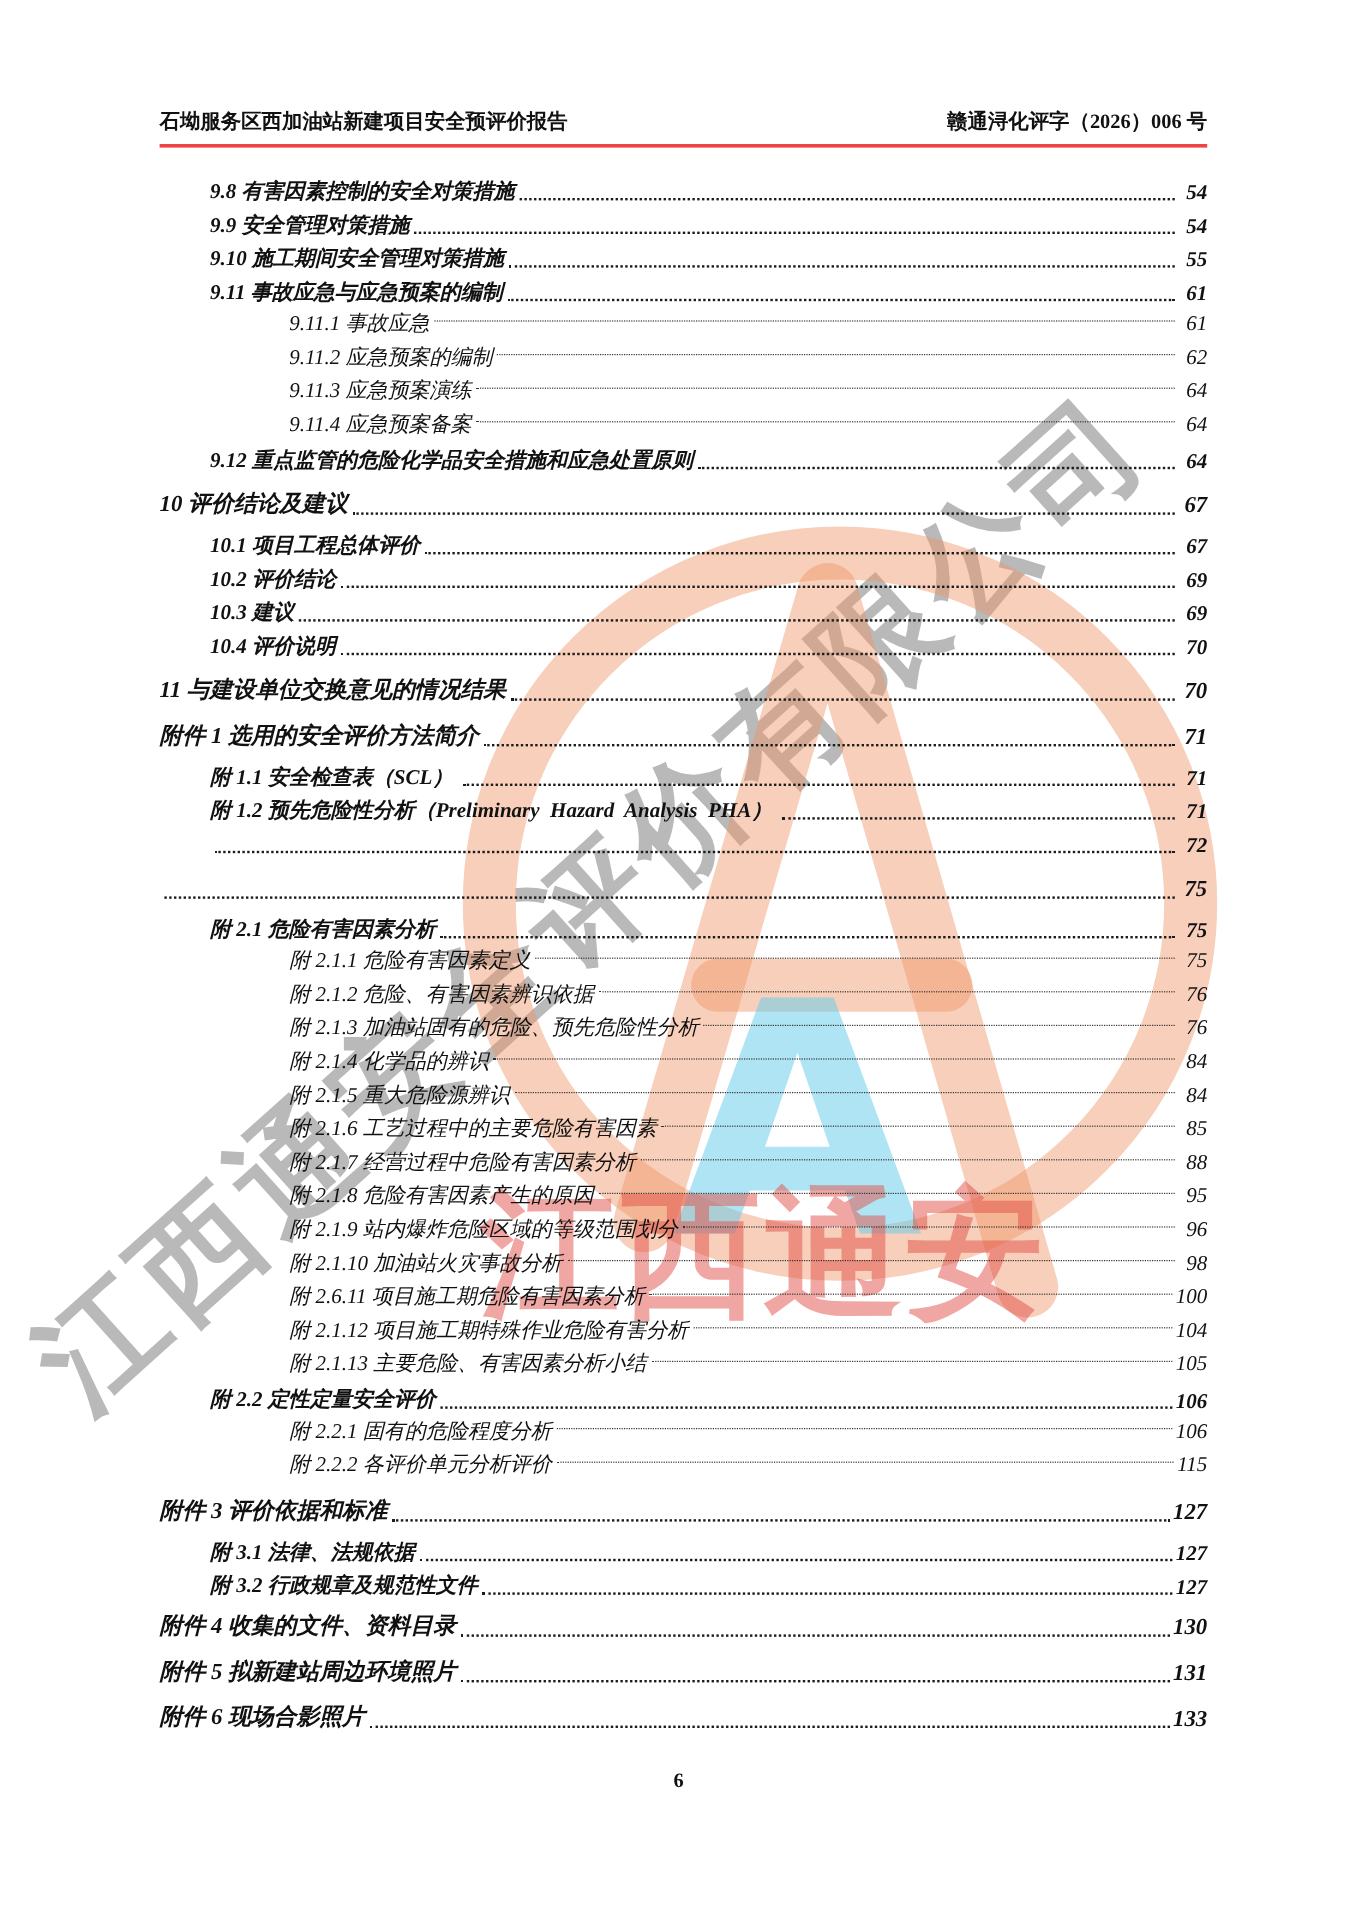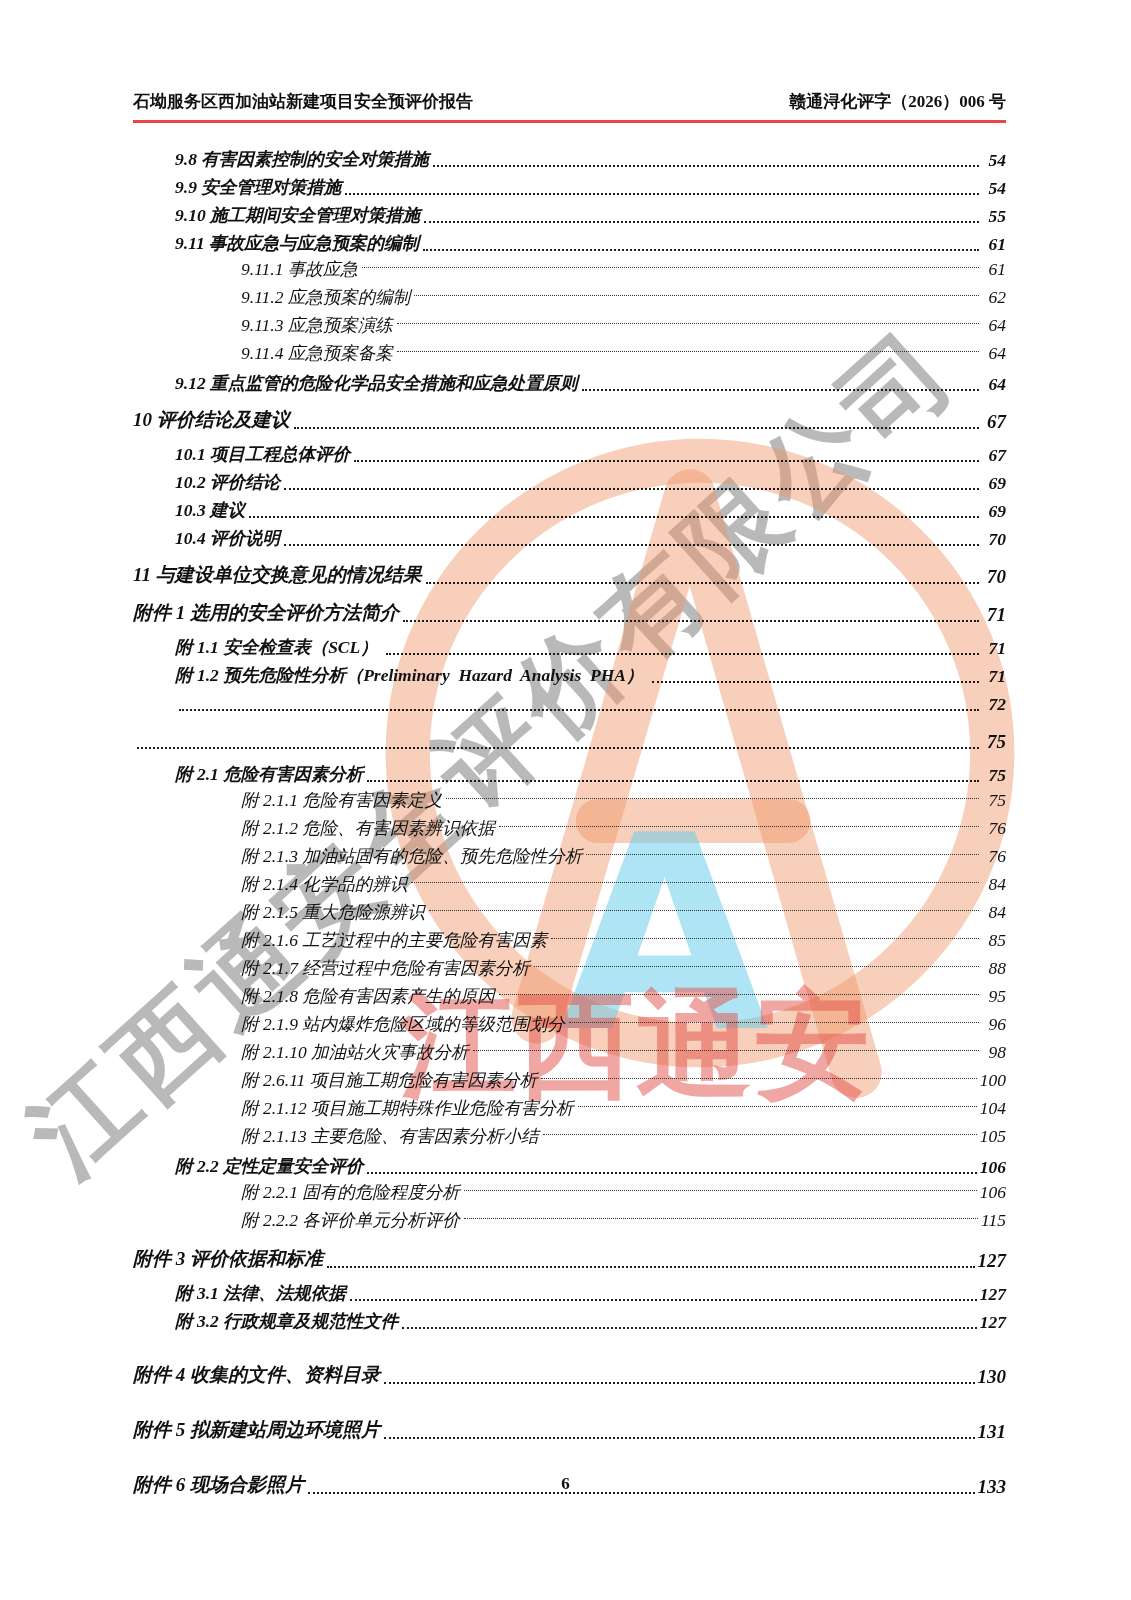--- a/index.html
+++ b/index.html
@@ -35,21 +35,21 @@
   }
   .toc{margin-top:20px;}
   .row{display:flex;align-items:flex-end;min-height:28px;font-style:italic;}
   .row .label{white-space:pre-wrap;}
   .row .dots{flex:1;margin:0 3px 4px 4px;border-bottom:2px dotted #1c1c1c;min-width:20px;}
   .row .pg{text-align:right;min-width:24px;}
   .level-1{font-weight:700;font-size:19px;margin-top:10px;margin-bottom:5px;}
   .level-2{font-weight:700;font-size:17.5px;padding-left:42px;}
   .level-3{font-weight:400;font-size:17.5px;padding-left:108px;align-items:center;}
   .level-3 .dots{border-bottom-width:1.8px;border-color:#333;}
-  .gap-lg{margin-top:27px;margin-bottom:10px;}
+  .gap-lg{margin-top:7px;margin-bottom:10px;}
   .footer{
     position:absolute;left:0;right:0;top:1474px;text-align:center;
     font-weight:700;font-size:17px;z-index:1;
   }
 </style>
 </head>
 <body>
 
 <div class="page">
 

